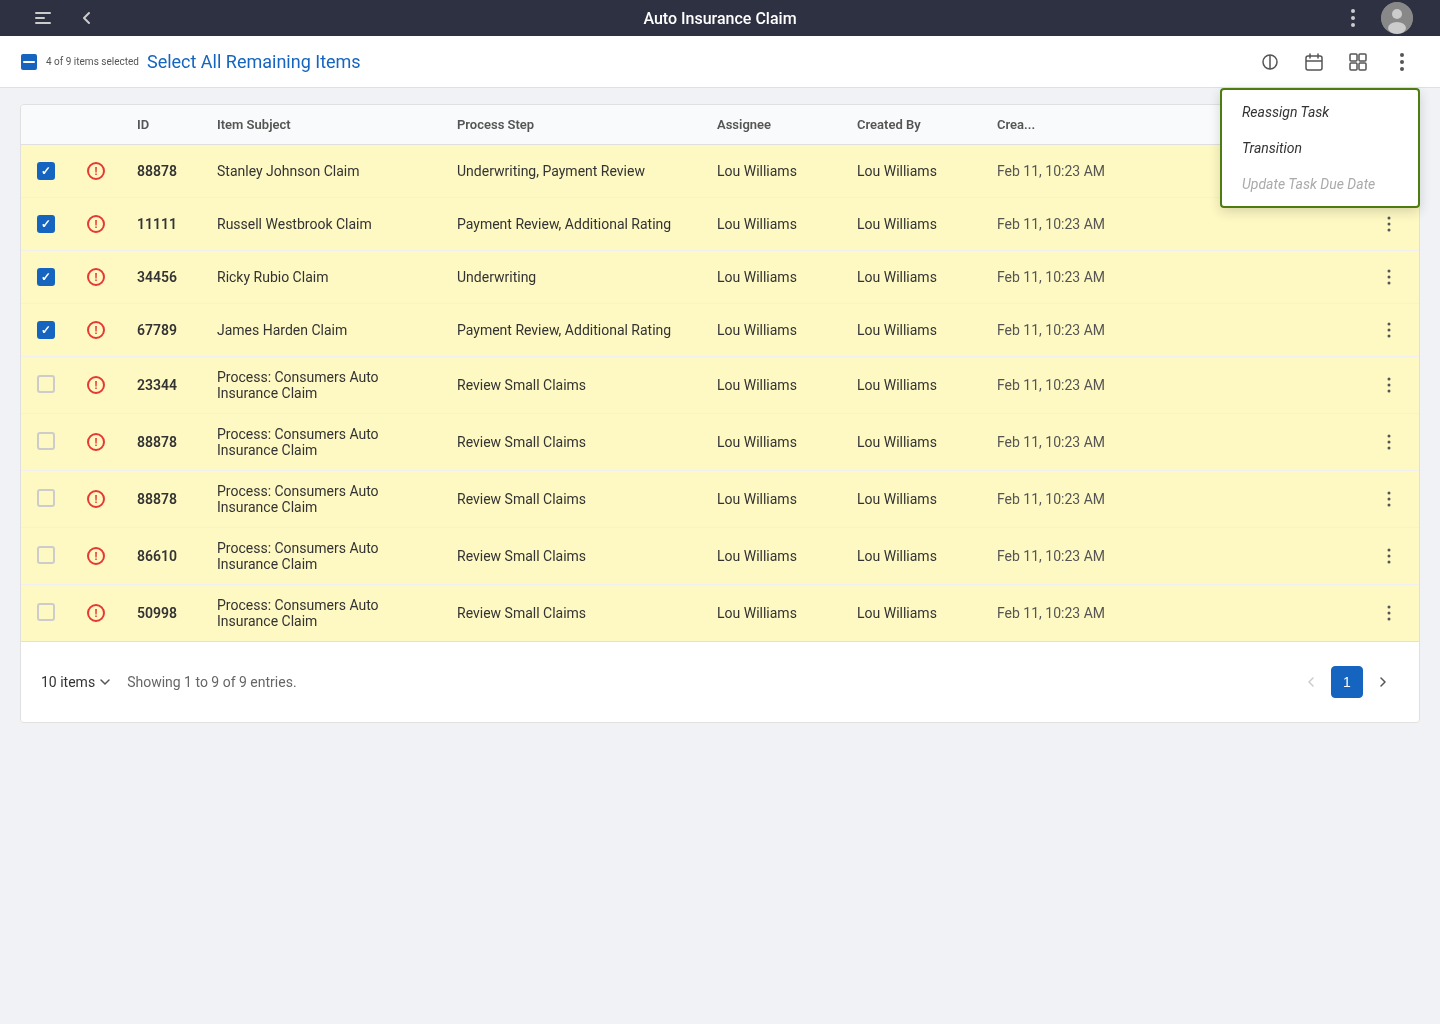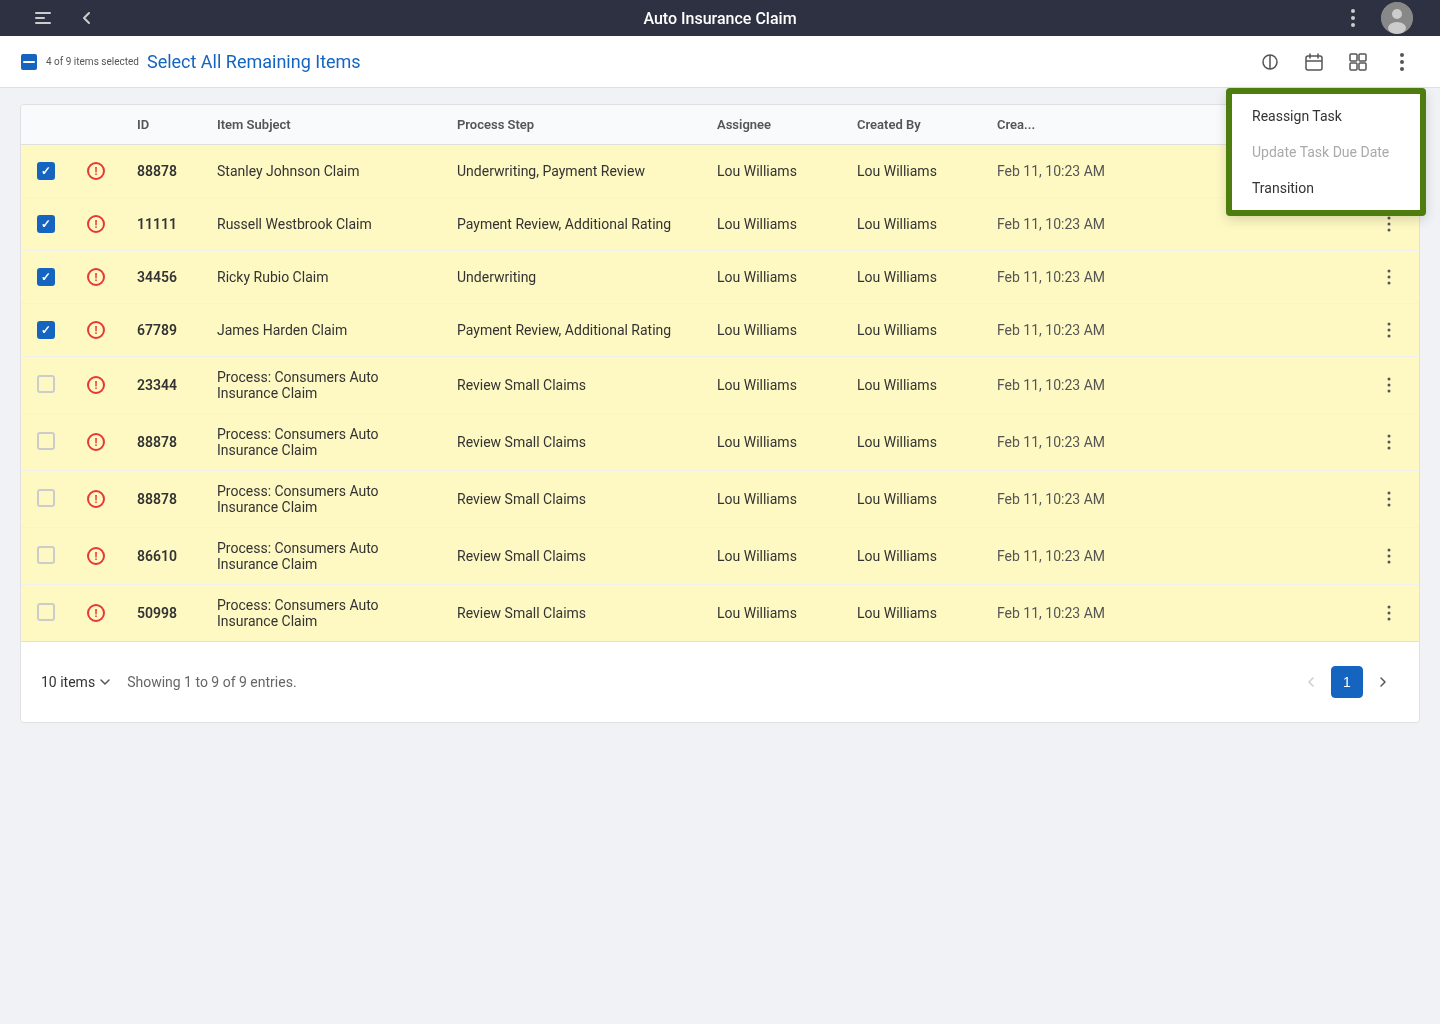--- a/index.html
+++ b/index.html
@@ -98,28 +98,29 @@
       justify-content: center;
       width: 36px;
       height: 36px;
       border-radius: 4px;
     }
 
     
     .dropdown-menu {
       position: absolute;
       top: 52px;
-      right: 14px;
+      right: 20px;
       background: #fff;
-      border: 6px solid #4d7c0f;
+      border: 2px solid #4d7c0f;
       border-radius: 4px;
       box-shadow: 0 4px 12px rgba(0,0,0,0.15);
       z-index: 100;
       min-width: 200px;
       padding: 4px 0;
+      font-style: italic;
     }
     .dropdown-item {
       padding: 10px 20px;
       font-size: 14px;
       color: #333;
       cursor: pointer;
       display: flex;
       align-items: center;
     }
     .dropdown-item.disabled {
@@ -353,25 +354,25 @@
         <circle cx="2" cy="9" r="2" fill="#555"></circle>
         <circle cx="2" cy="16" r="2" fill="#555"></circle>
       </svg>
     </button>
   </div>
 
   <div class="dropdown-menu">
     <div class="dropdown-item">
       <span>Reassign Task</span>
     </div>
+    <div class="dropdown-item">
+      <span>Transition</span>
+    </div>
     <div class="dropdown-item disabled">
       <span>Update Task Due Date</span>
-    </div>
-    <div class="dropdown-item">
-      <span>Transition</span>
     </div>
   </div>
 </div>
 
 <div class="main-content">
   <div class="table-container">
     <table>
       <thead>
         <tr>
           <th class="cb-cell"></th>

